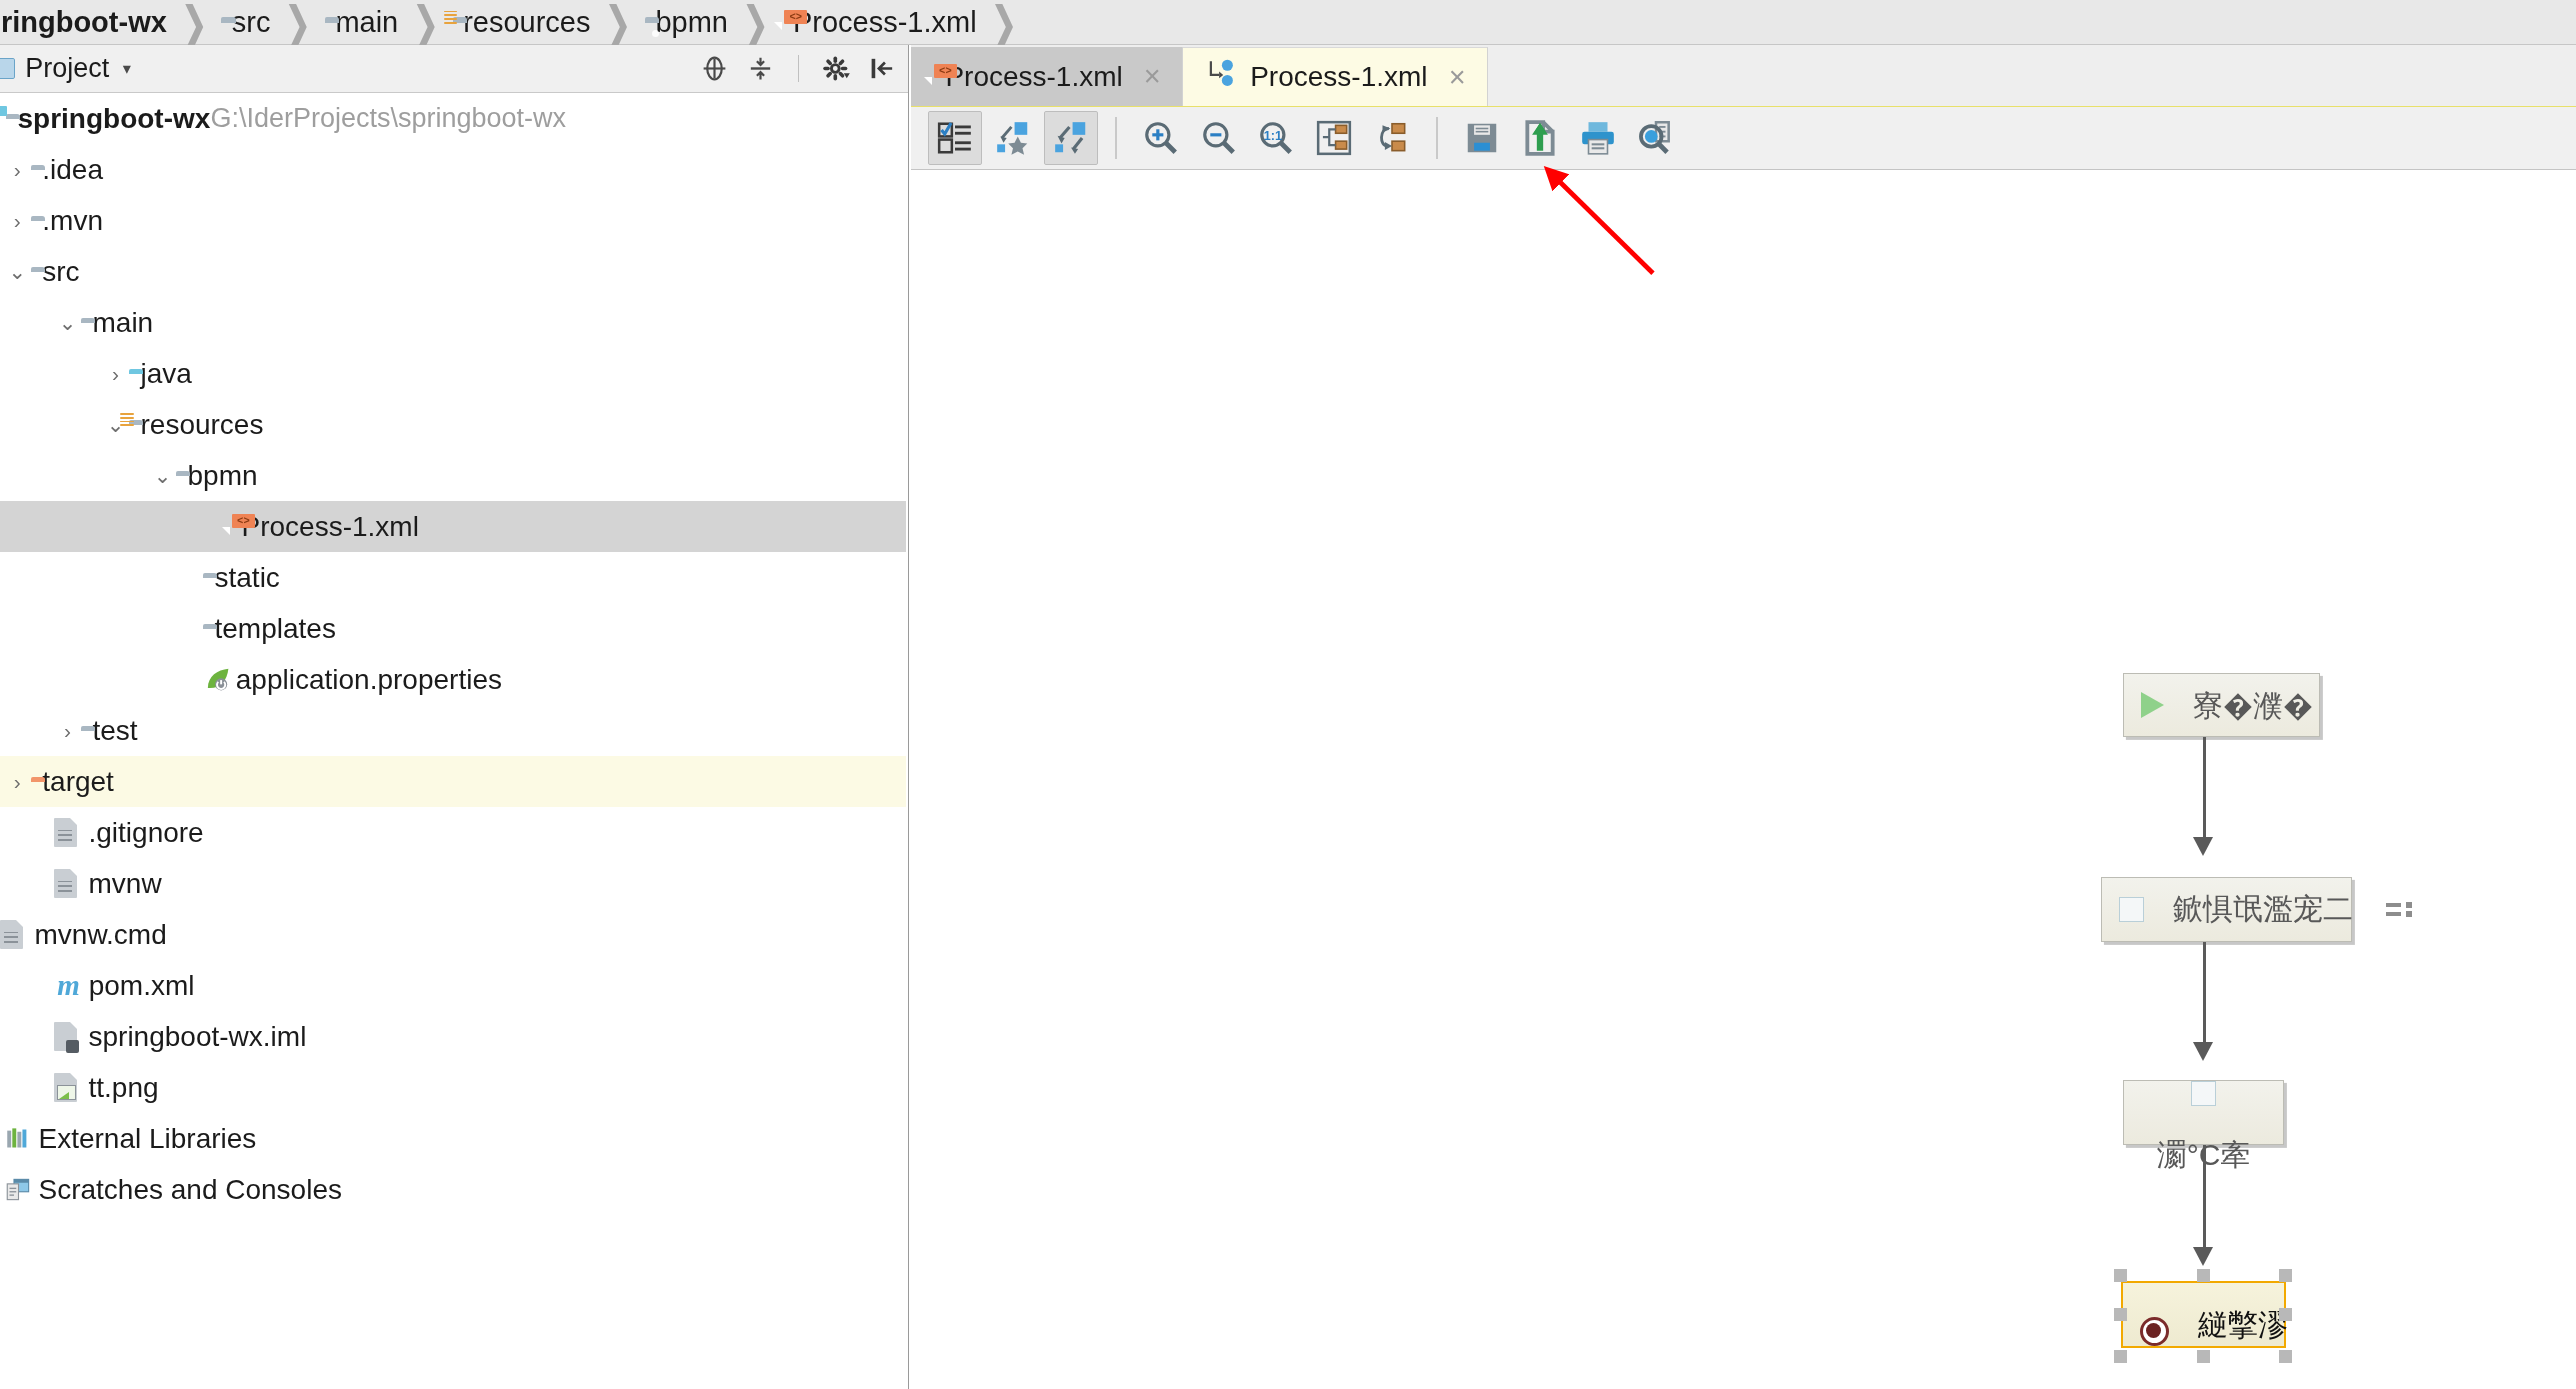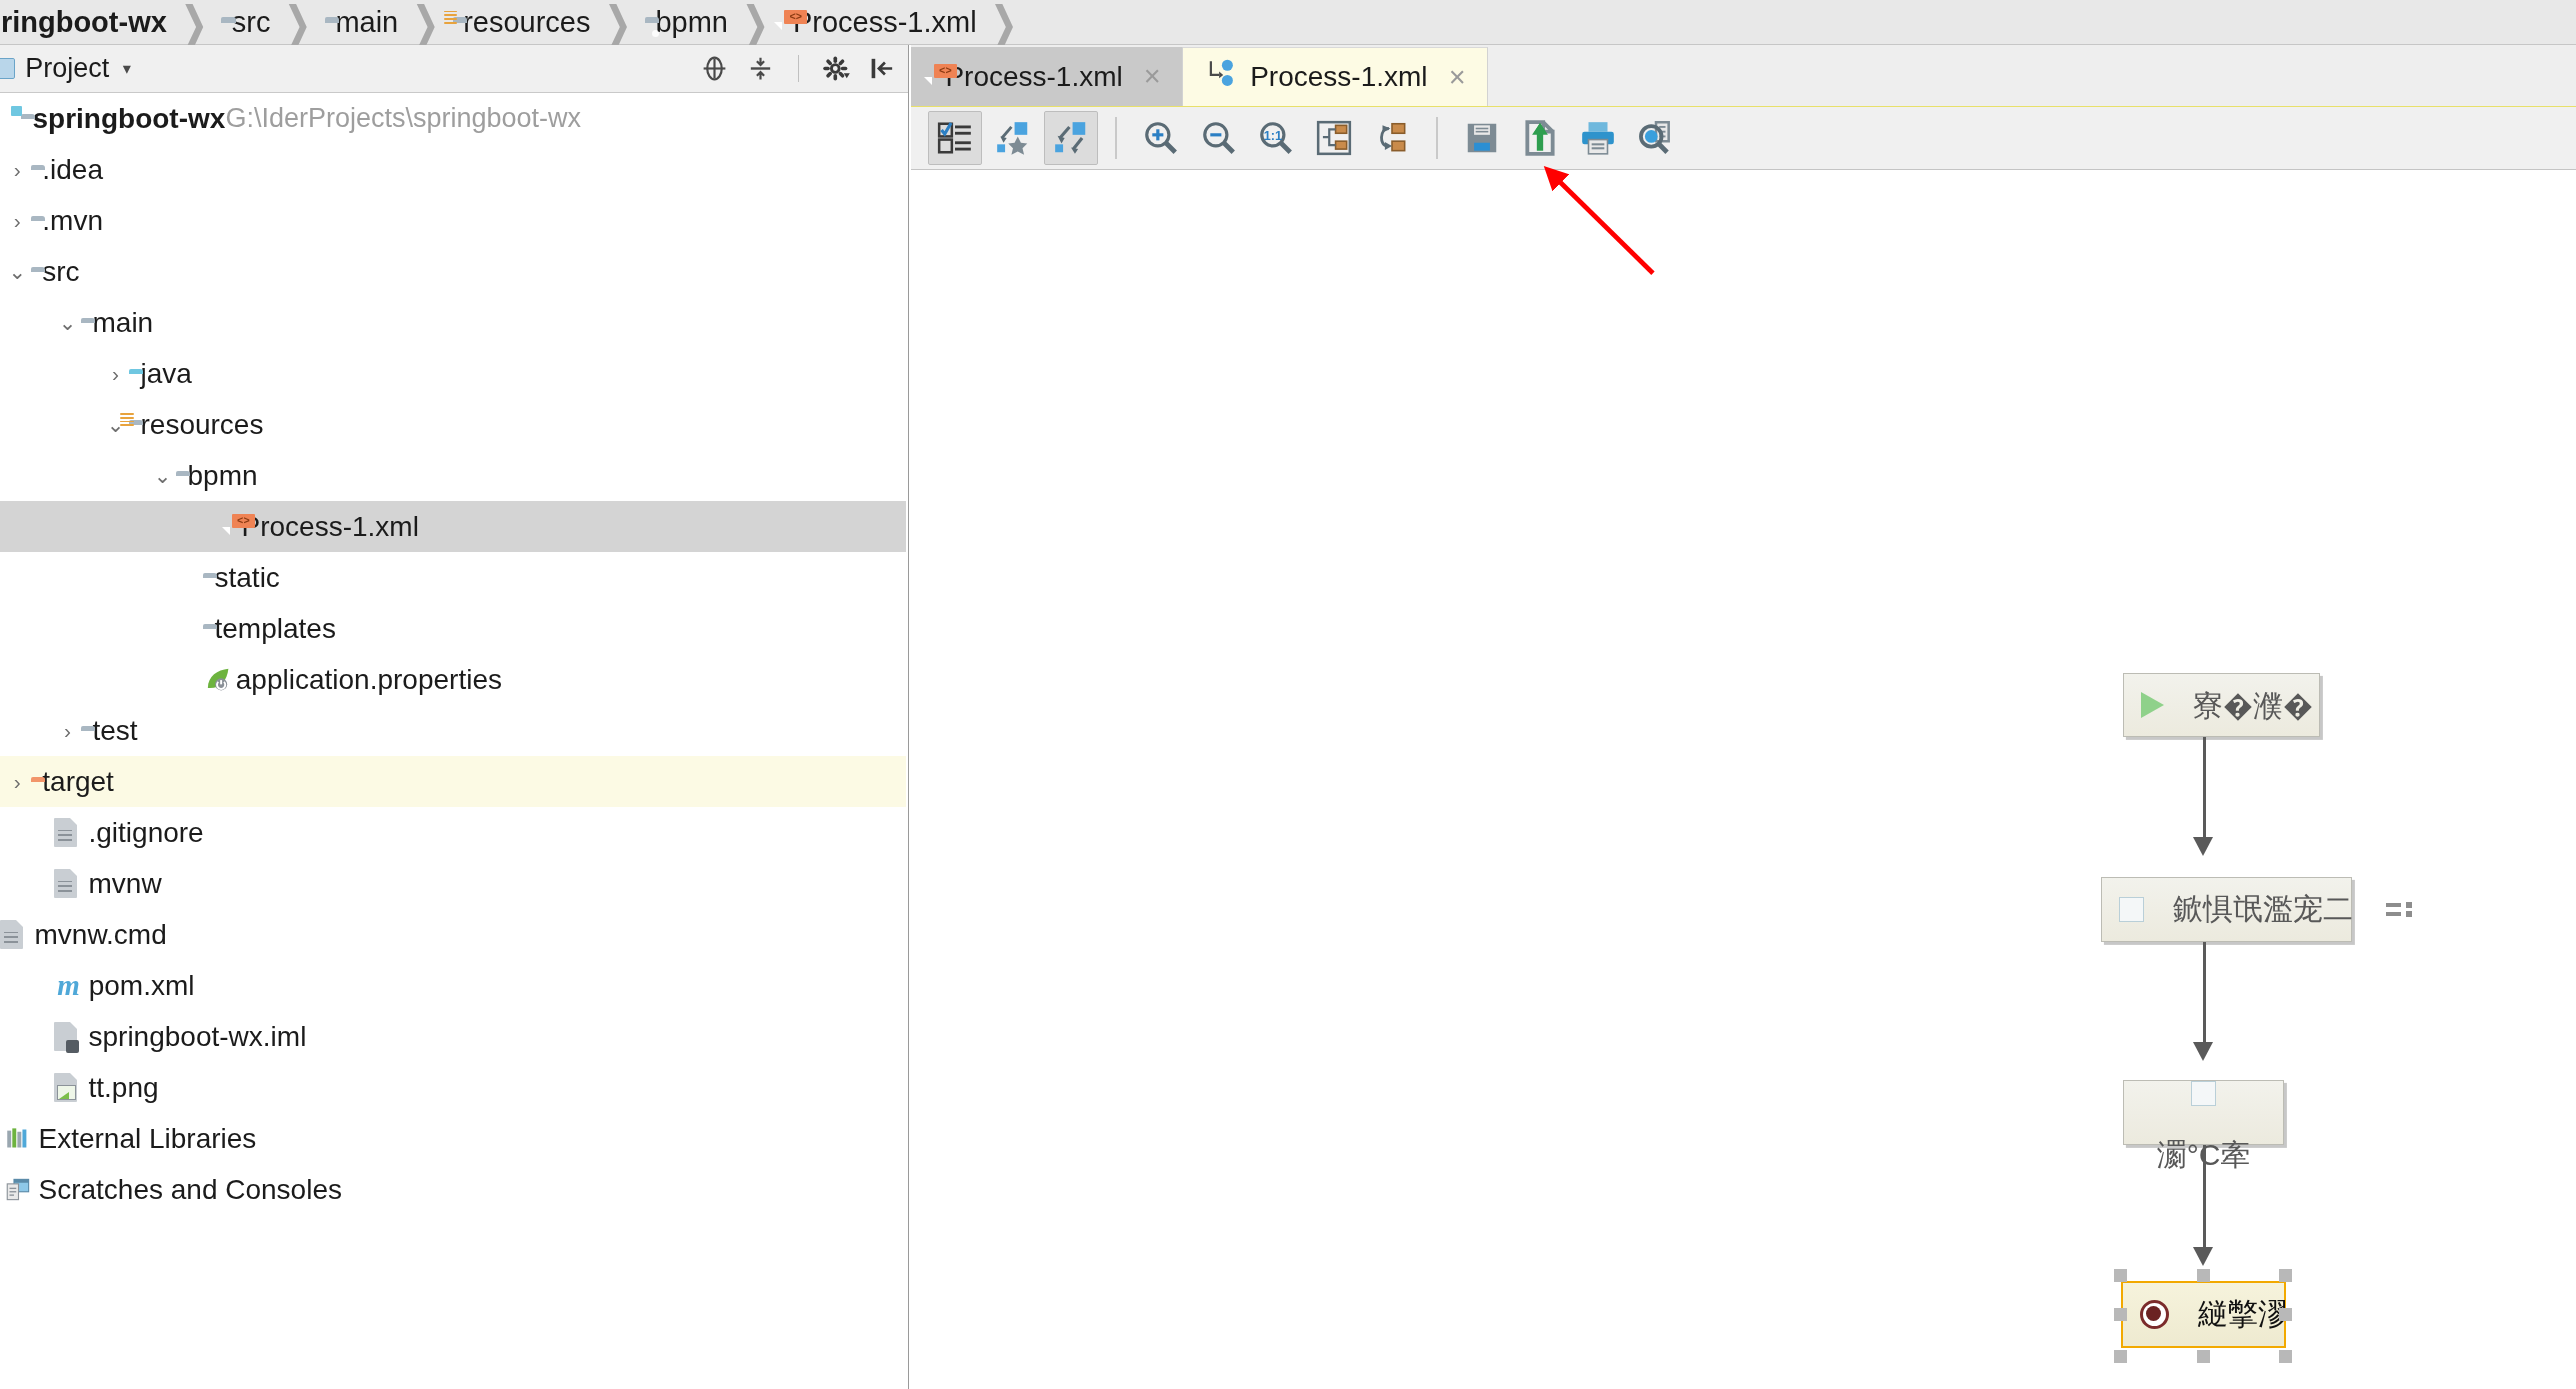--- a/index.html
+++ b/index.html
@@ -511,21 +511,21 @@
           <svg width="29" height="29" viewBox="0 0 24 24">
               <rect x="3" y="4" width="3" height="16" fill="#3a3a3a"></rect>
               <path d="M20 12 L10 12 M14 7 L9 12 L14 17" stroke="#3a3a3a" stroke-width="2.2" fill="none"></path>
             </svg>
         </span>
       </div>
     </div>
 
     <div class="tree">
 
-      <div class="row" style="padding-left:21px;">
+      <div class="row" style="padding-left:6px;">
         <span class="ico"><span class="folder"><span class="res-lines" style="right:-3.8px;bottom:-3.8px;">
                 <i style="background:#6fc7e1;height:9.6px;width:10.5px;"></i>
               </span></span></span>
         <span class="label bold">springboot-wx</span>
         <span class="path">G:\IderProjects\springboot-wx</span>
       </div>
 
       <div class="row" style="padding-left:3.8px;">
         <span class="chev">›</span>
         <span class="ico"><span class="folder"></span></span>
@@ -871,21 +871,21 @@
       <div class="bpmn-node" style="left:1212px; top:910px; width:161px; height:65px;flex-direction:column;">
         <span class="task-sq"></span>
         <span>瀱°C牽</span>
       </div>
 
       <div class="connector" style="left:1292px; top:975px; width:2.9px; height:119px;">
         <span class="line" style="height:102px;"></span>
         <span class="arrow"></span>
       </div>
 
-      <div class="bpmn-node selected" style="left:1210px; top:1111px; width:165px; height:67px;">
+      <div class="bpmn-node selected" style="left:1210px; top:1111px; width:165px; height:67px;align-items:flex-end;">
         <span class="end-circ"></span>
         <span>縌撆漻</span>
       </div>
 
       <div class="handle" style="left:1203px; top:1099px;"></div>
       <div class="handle" style="left:1286px; top:1099px;"></div>
       <div class="handle" style="left:1368px; top:1099px;"></div>
       <div class="handle" style="left:1203px; top:1138px;"></div>
       <div class="handle" style="left:1368px; top:1138px;"></div>
       <div class="handle" style="left:1203px; top:1180px;"></div>

